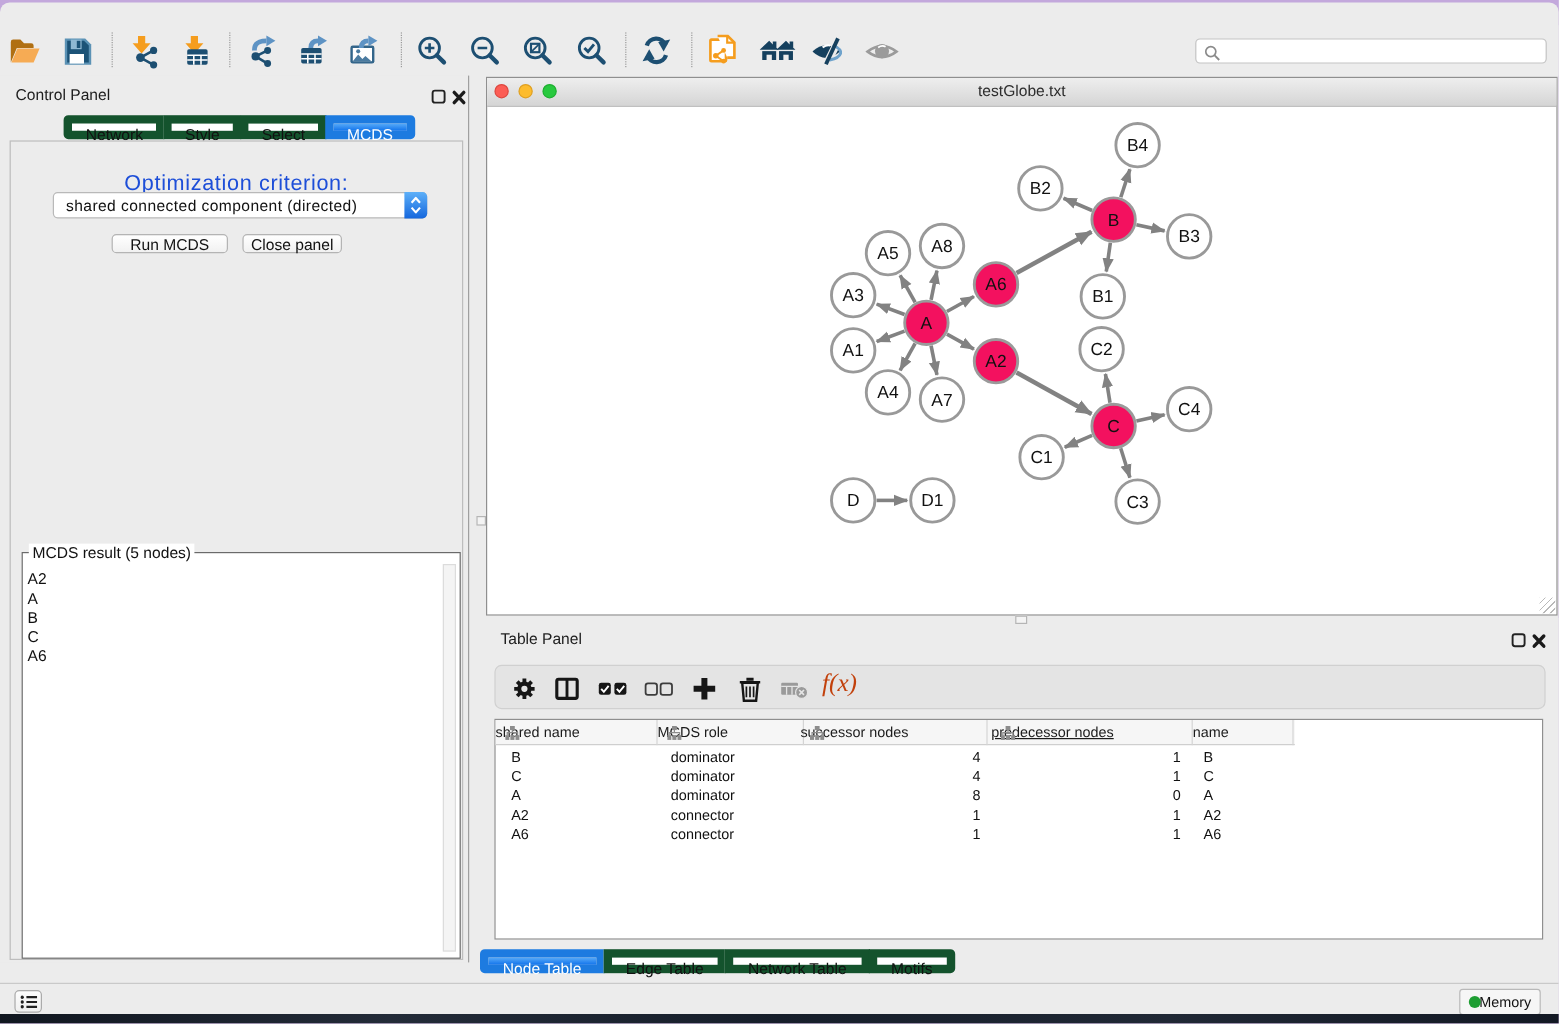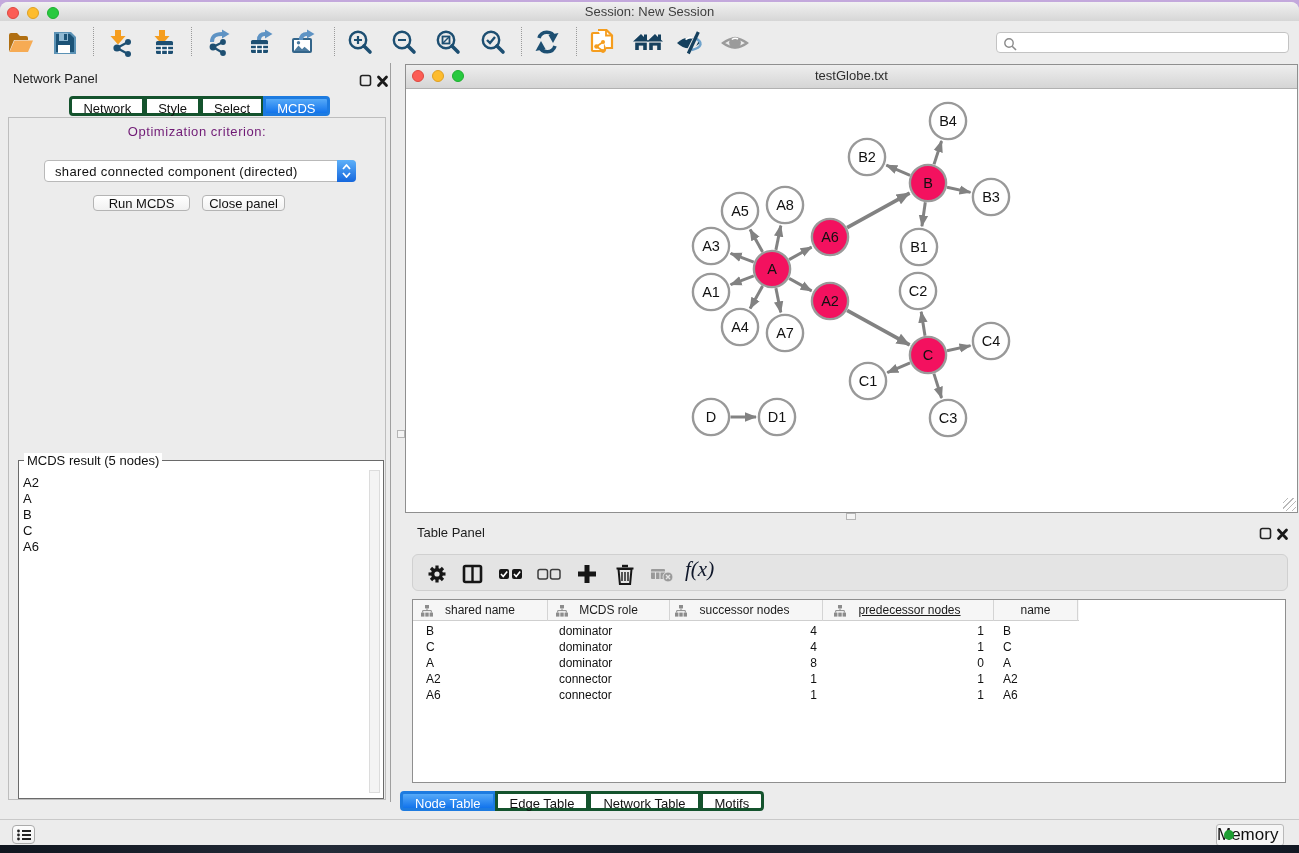--- a/index.html
+++ b/index.html
@@ -26,28 +26,28 @@
 .ticon { position:absolute; top:7px; }
 #searchbox { position:absolute; left:996px; top:11px; width:293px; height:21px;
   background:#fff; border:1px solid #c3c3c3; border-radius:4px; }
 
 
 #cpanel { position:absolute; left:0; top:61px; width:391px; height:739px;
   background:#ececec; border-right:1px solid #9f9f9f; }
 #cpanel h1 { position:absolute; left:13px; top:8px; font-size:13px; font-weight:normal; color:#1d1d1d; }
 #cptabs { position:absolute; left:4px; top:33px; width:100%; height:20px; text-align:center; }
 .tab { display:inline-block; height:20px; line-height:19px; padding:0 11px;
-  font-size:13px; color:#111; background:#fff; border:3px solid #14532d; margin:0 -1px 0 0;
+  font-size:13px; color:#111; background:#fff; border:7px solid #14532d; margin:0 -1px 0 0;
   vertical-align:top; }
 .tab.first { border-radius:4px 0 0 4px; }
 .tab.last  { border-radius:0 4px 4px 0; }
 .tab.sel { background:linear-gradient(#56aaf8,#1173ec); color:#fff; border-color:#1d7be0; }
 #cpbody { position:absolute; left:8px; top:54px; width:378px; height:683px;
   border:1px solid #bdbdbd; background:#ececec; }
-#optlabel { position:absolute; top:6px; width:100%; text-align:center; font-size:13px; letter-spacing:0.55px; color:#701a75; }
+#optlabel { position:absolute; top:24px; width:100%; text-align:center; font-size:18px; letter-spacing:0.55px; color:#1d4ed8; }
 #dropdown { position:absolute; left:35px; top:42px; width:312px; height:22px;
   background:#fff; border:1px solid #b9b9b9; border-radius:4px; }
 #dropdown span { position:absolute; left:10px; top:3px; font-size:13px; letter-spacing:0.35px; color:#111; }
 #ddbtn { position:absolute; right:-1px; top:-1px; width:19px; height:22px;
   background:linear-gradient(#5db0f9,#1567dd); border-radius:0 4px 4px 0; }
 .btn { position:absolute; height:16px; background:linear-gradient(#ffffff,#f1f1f1);
   border:1px solid #b4b4b4; border-radius:4px; font-size:13px; color:#111;
   text-align:center; line-height:15px; }
 #runbtn { left:84px; top:77px; width:97px; }
 #closebtn { left:193px; top:77px; width:83px; }
@@ -77,49 +77,43 @@
 
 #tablepanel { position:absolute; left:405px; top:513px; width:894px; height:304px; background:#ececec; }
 #tablepanel h1 { position:absolute; left:12px; top:10px; font-size:13px; font-weight:normal; color:#1d1d1d; }
 #ttoolbar { position:absolute; left:7px; top:39px; width:876px; height:37px;
   background:#e4e4e4; border:1px solid #d0d0d0; border-radius:6px; }
 #tptable { position:absolute; left:7px; top:84px; width:874px; height:184px;
   background:#fff; border:1px solid #8f8f8f; }
 #thead { position:absolute; left:0; top:0; height:21px; width:666px;
   background:#f6f6f6; border-bottom:1px solid #cfcfcf; }
 .th { position:absolute; top:0; height:21px; border-right:1px solid #d4d4d4;
-  font-size:12px; color:#1b1b1b; text-align:center; line-height:21px; }
+  font-size:12px; color:#1b1b1b; text-align:left; line-height:21px; }
 .trow { position:absolute; font-size:12px; color:#111; height:16px; line-height:16px; }
 .cell { position:absolute; top:0; }
 #tabs2 { position:absolute; left:-5px; top:276px; width:100%; text-align:left; }
 
 
 #statusbar { position:absolute; left:0; top:817px; width:1299px; height:26px;
   border-top:1px solid #c9c9c9; background:#ececec; }
 #listbtn { position:absolute; left:12px; top:5px; width:23px; height:19px;
   background:linear-gradient(#fdfdfd,#f0f0f0); border:1px solid #ababab; border-radius:4px; }
 #membtn { position:absolute; right:15px; top:4px; width:68px; height:22px;
   background:#f6f6f6; border:1px solid #b9b9b9; border-radius:3px;
-  font-size:17px; color:#111; line-height:20px; text-align:right; padding-right:7px; }
+  font-size:12px; color:#111; line-height:20px; text-align:right; padding-right:7px; }
 #membtn i { position:absolute; left:7px; top:5px; width:10px; height:10px;
   background:#1e9e33; border-radius:50%; }
 
 #darkstrip { position:absolute; left:0; top:845px; width:1299px; height:8px;
   background:linear-gradient(90deg,#10161f,#232b38 25%,#161e2a 50%,#202835 75%,#121823); }
 </style>
 </head>
 <body>
 
 <div id="appwin">
-  <div id="titlebar">
-    <div class="tl t1"></div>
-      <div class="tl t2"></div>
-      <div class="tl t3"></div>
-    <div id="titletext">Session: New Session</div>
-  </div>
 
   <div id="toolbar">
 
     <div class="tsep" style="left:93px"></div>
       <div class="tsep" style="left:191px"></div>
       <div class="tsep" style="left:334px"></div>
       <div class="tsep" style="left:521px"></div>
       <div class="tsep" style="left:576px"></div>
     <svg class="ticon" style="left:6px" width="30" height="30" viewBox="0 0 30 30">
 <path d="M3,24 L3,7 Q3,5 5,5 L11,5 L14,8 L20,8 Q22,8 22,10 L22,12 L8,12 Z" fill="#b06f12"></path>
@@ -242,21 +236,21 @@
       </svg>
     <div id="searchbox">
         <svg style="position:absolute;left:6px;top:4px" width="15" height="15" viewBox="0 0 15 15">
           <circle cx="6" cy="6" r="4.2" fill="none" stroke="#8a8a8a" stroke-width="1.4"></circle>
           <path d="M9.2,9.2 L13,13" stroke="#8a8a8a" stroke-width="1.6"></path>
         </svg>
       </div>
   </div>
 
   <div id="cpanel">
-    <h1>Network Panel</h1>
+    <h1>Control Panel</h1>
     <svg style="position:absolute;left:359px;top:11px" width="30" height="14" viewBox="0 0 30 14">
 <rect x="1.5" y="1.5" width="10" height="10" rx="2" fill="none" stroke="#222" stroke-width="1.6"></rect>
 <path d="M19.5,3 L27.5,11.5 M27.5,3 L19.5,11.5" stroke="#1a1a1a" stroke-width="2.8" stroke-linecap="round"></path>
       </svg>
     <div id="cptabs">
       <span class="tab first">Network</span><span class="tab">Style</span><span class="tab">Select</span><span class="tab sel last">MCDS</span>
     </div>
     <div id="cpbody">
       <div id="optlabel">Optimization criterion:</div>
       <div id="dropdown">
@@ -405,21 +399,21 @@
 <path d="M4.5,7.5 h17" stroke="#161616" stroke-width="2"></path>
 <path d="M10,5 h6" stroke="#161616" stroke-width="2.4"></path>
 <path d="M10,11 v9 M13,11 v9 M16,11 v9" stroke="#161616" stroke-width="1.4"></path>
         </svg>
         <svg style="position:absolute;left:236px;top:6px" width="26" height="26" viewBox="0 0 26 26">
           <rect x="2" y="8" width="14" height="10" rx="1" fill="#9a9a9a"></rect>
 <path d="M2,11 h14 M6.5,11 v7 M11,11 v7" stroke="#e4e4e4" stroke-width="1.1"></path>
 <circle cx="19" cy="16" r="5" fill="#9a9a9a" stroke="#e4e4e4" stroke-width="1"></circle>
 <path d="M17,14 l4,4 M21,14 l-4,4" stroke="#e4e4e4" stroke-width="1.4"></path>
         </svg>
-        <div style="position:absolute;left:272px;top:2px;font-family:'Liberation Serif',serif;font-style:italic;font-size:21px;color:#0f172a;">f(x)</div>
+        <div style="position:absolute;left:272px;top:2px;font-family:'Liberation Serif',serif;font-style:italic;font-size:21px;color:#c2410c;">f(x)</div>
       </div>
     <div id="tptable">
       <div id="thead">
           <div class="th" style="left:0px;width:135px;"><svg style="position:absolute;left:8px;top:5px" width="12" height="12" viewBox="0 0 12 12">
 <g fill="#8c8c8c">
                 <rect x="4" y="0" width="4" height="3.4"></rect>
                 <rect x="0" y="7.6" width="3.4" height="4"></rect>
                 <rect x="4.3" y="7.6" width="3.4" height="4"></rect>
                 <rect x="8.6" y="7.6" width="3.4" height="4"></rect>
               </g>

